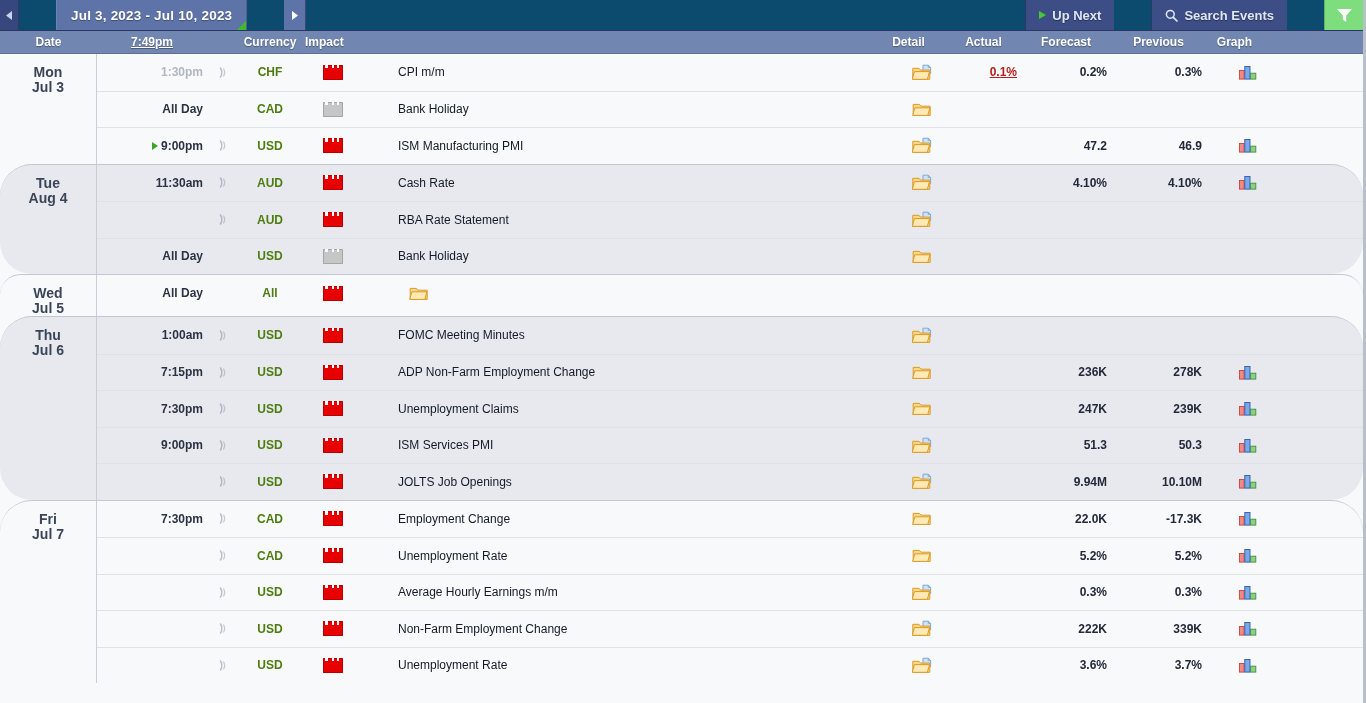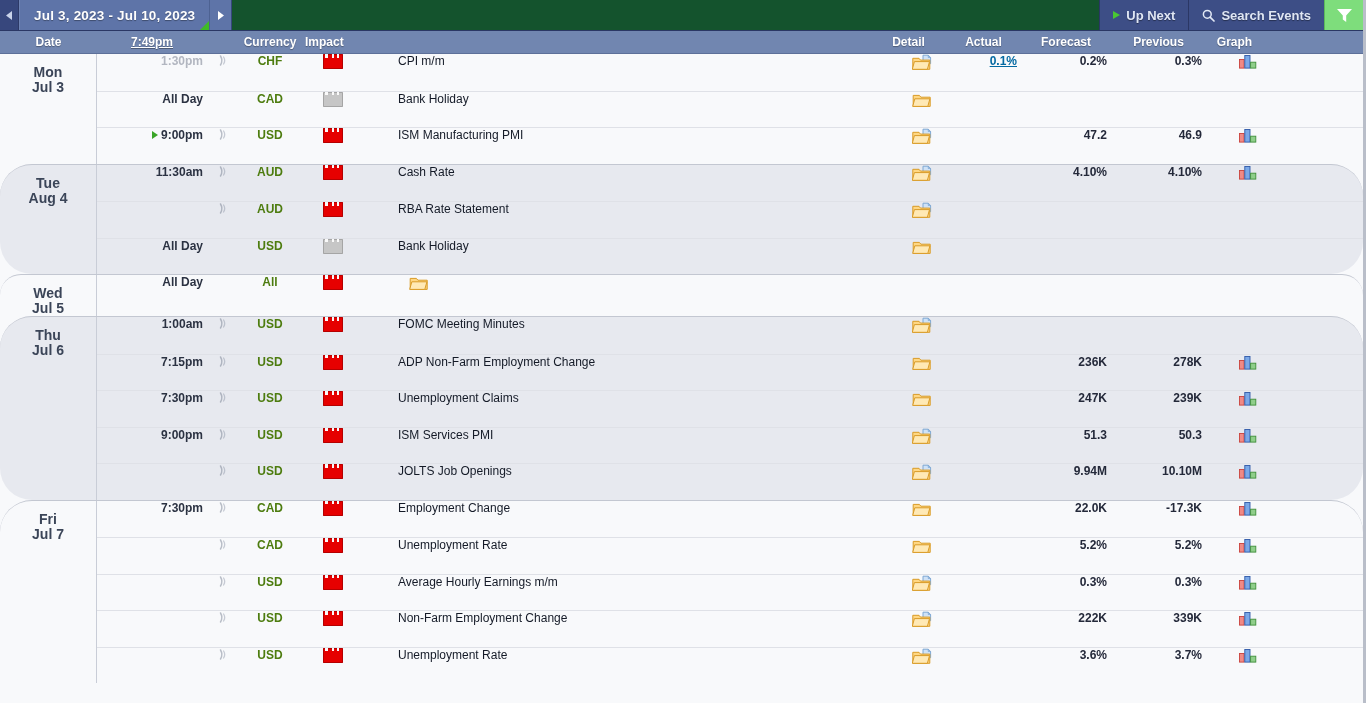--- a/index.html
+++ b/index.html
@@ -14,25 +14,26 @@
   #app {
     width: 1366px; height: 703px;
     position: relative;
     background: #f8f9fb;
     border-right: 3px solid #b9bec9;
   }
 
   
   .titlebar {
     height: 31px;
-    background: #14532d;
+    background: #0c4a6e;
     display: flex;
     align-items: stretch;
     position: relative;
     border-bottom: 1px solid #2a3764;
+    gap: 37px;
   }
   .nav-arrow {
     width: 19px;
     background: #37477d;
     color: #c9d3ea;
     display: flex; align-items: center; justify-content: center;
     font-size: 10px;
     cursor: pointer;
     border-right: 1px solid #2d3a68;
   }
@@ -136,21 +137,21 @@
     font-size: 14px;
     font-weight: bold;
     padding-top: 11px;
     line-height: 15px;
     border-right: 1px solid #c9cdd7;
   }
   .rows { flex: 1; }
 
   .erow {
     display: flex;
-    align-items: flex-start;
+    align-items: center;
     height: 36.5px;
     font-size: 12px;
     color: #1d2330;
   }
   .erow + .erow { border-top: 1px solid #dfe1e7; }
 
   .cell { display: flex; align-items: center; }
   .cell.center { justify-content: center; }
   .cell.right  { justify-content: flex-end; padding-right: 17px; }
 
@@ -165,21 +166,21 @@
   .upnext-tri {
     width: 0; height: 0;
     border-left: 6px solid #3aa527;
     border-top: 4px solid transparent;
     border-bottom: 4px solid transparent;
   }
 
   .cur-cell { font-weight: bold; color: #4d7c0f; }
 
   .val { font-weight: bold; color: #24293a; }
-  .val.actual-worse { color: #0369a1; text-decoration: underline; }
+  .val.actual-worse { color: #b91c1c; text-decoration: underline; }
 
   
   .snd {
     width: 11px; height: 13px;
     opacity: .45;
     display: block;
   }
 
   
   .impact {

